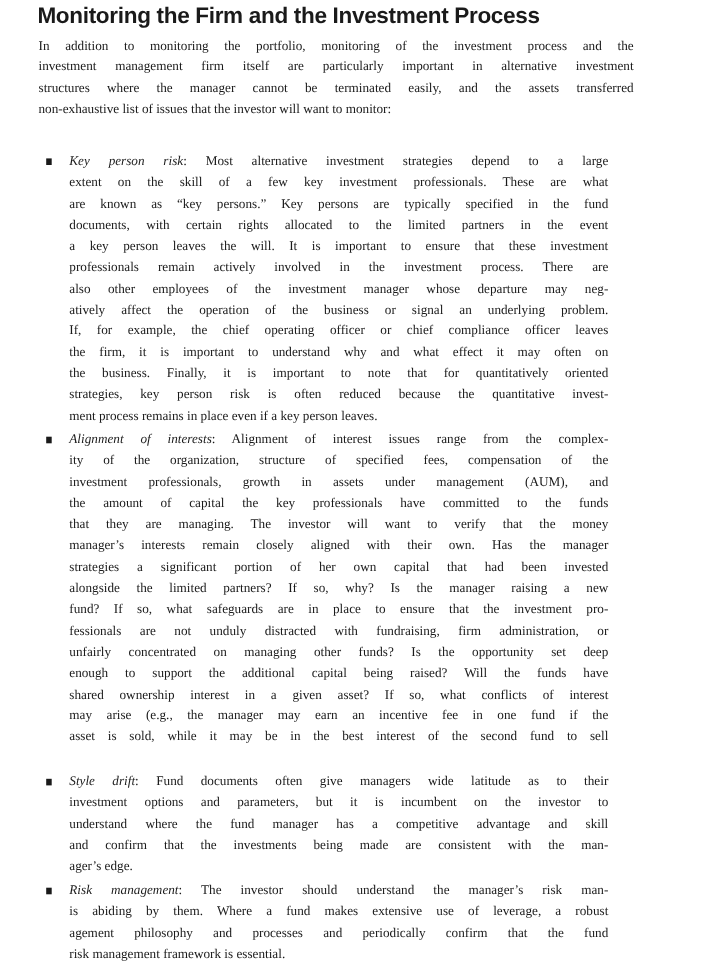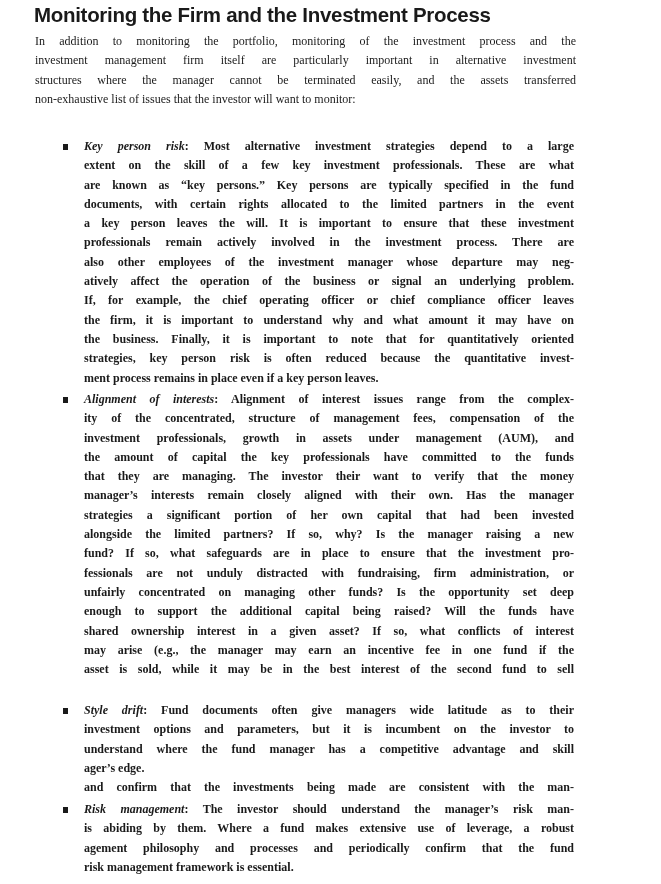--- a/index.html
+++ b/index.html
@@ -12,21 +12,21 @@
     letter-spacing: -0.3px; white-space: nowrap;
   }
   .intro { position: absolute; left: 35px; top: 32px; width: 541px; }
   .line {
     font-family: "Liberation Serif", serif; font-size: 12px; color: #1a1a1a;
     height: 19.3px; line-height: 19.3px; white-space: nowrap;
     text-align: justify; text-align-last: justify; overflow: visible;
   }
   .line.last { text-align-last: left; }
   .list { position: absolute; left: 0; top: 0; }
-  .item { position: absolute; left: 84px; width: 490px; font-weight: bold; }
+  .item { position: absolute; left: 63px; width: 490px; }
   .bullet {
     position: absolute; left: -21px; top: 7px; width: 5px; height: 6px; background: #1a1a1a;
   }
   .term { font-style: italic; }
 </style>
 </head>
 <body>
 
 <div class="page">
   <div class="heading">Monitoring the Firm and the Investment Process</div>
@@ -44,52 +44,52 @@
       <span class="bullet"></span>
       <div class="line"><span class="term">Key person risk</span><span>: Most alternative investment strategies depend to a large</span></div>
       <div class="line">extent on the skill of a few key investment professionals. These are what</div>
       <div class="line">are known as “key persons.” Key persons are typically specified in the fund</div>
       <div class="line">documents, with certain rights allocated to the limited partners in the event</div>
       <div class="line">a key person leaves the will. It is important to ensure that these investment</div>
       <div class="line">professionals remain actively involved in the investment process. There are</div>
       <div class="line">also other employees of the investment manager whose departure may neg-</div>
       <div class="line">atively affect the operation of the business or signal an underlying problem.</div>
       <div class="line">If, for example, the chief operating officer or chief compliance officer leaves</div>
-      <div class="line">the firm, it is important to understand why and what amount it may have on</div>
+      <div class="line">the firm, it is important to understand why and what effect it may often on</div>
       <div class="line">the business. Finally, it is important to note that for quantitatively oriented</div>
       <div class="line">strategies, key person risk is often reduced because the quantitative invest-</div>
       <div class="line last">ment process remains in place even if a key person leaves.</div>
     </div>
 
     <div class="item" style="top:390px;">
       <span class="bullet"></span>
       <div class="line"><span class="term">Alignment of interests</span><span>: Alignment of interest issues range from the complex-</span></div>
-      <div class="line">ity of the concentrated, structure of management fees, compensation of the</div>
+      <div class="line">ity of the organization, structure of specified fees, compensation of the</div>
       <div class="line">investment professionals, growth in assets under management (AUM), and</div>
       <div class="line">the amount of capital the key professionals have committed to the funds</div>
-      <div class="line">that they are managing. The investor their want to verify that the money</div>
+      <div class="line">that they are managing. The investor will want to verify that the money</div>
       <div class="line">manager’s interests remain closely aligned with their own. Has the manager</div>
       <div class="line">strategies a significant portion of her own capital that had been invested</div>
       <div class="line">alongside the limited partners? If so, why? Is the manager raising a new</div>
       <div class="line">fund? If so, what safeguards are in place to ensure that the investment pro-</div>
       <div class="line">fessionals are not unduly distracted with fundraising, firm administration, or</div>
       <div class="line">unfairly concentrated on managing other funds? Is the opportunity set deep</div>
       <div class="line">enough to support the additional capital being raised? Will the funds have</div>
       <div class="line">shared ownership interest in a given asset? If so, what conflicts of interest</div>
       <div class="line">may arise (e.g., the manager may earn an incentive fee in one fund if the</div>
       <div class="line">asset is sold, while it may be in the best interest of the second fund to sell</div>
     </div>
 
     <div class="item" style="top:701px;">
       <span class="bullet"></span>
       <div class="line"><span class="term">Style drift</span><span>: Fund documents often give managers wide latitude as to their</span></div>
       <div class="line">investment options and parameters, but it is incumbent on the investor to</div>
       <div class="line">understand where the fund manager has a competitive advantage and skill</div>
+      <div class="line">and confirm that the investments being made are consistent with the man-</div>
       <div class="line last">ager’s edge.</div>
-      <div class="line">and confirm that the investments being made are consistent with the man-</div>
     </div>
 
     <div class="item" style="top:800px;">
       <span class="bullet"></span>
       <div class="line"><span class="term">Risk management</span><span>: The investor should understand the manager’s risk man-</span></div>
       <div class="line">is abiding by them. Where a fund makes extensive use of leverage, a robust</div>
       <div class="line">agement philosophy and processes and periodically confirm that the fund</div>
       <div class="line last">risk management framework is essential.</div>
     </div>
 

